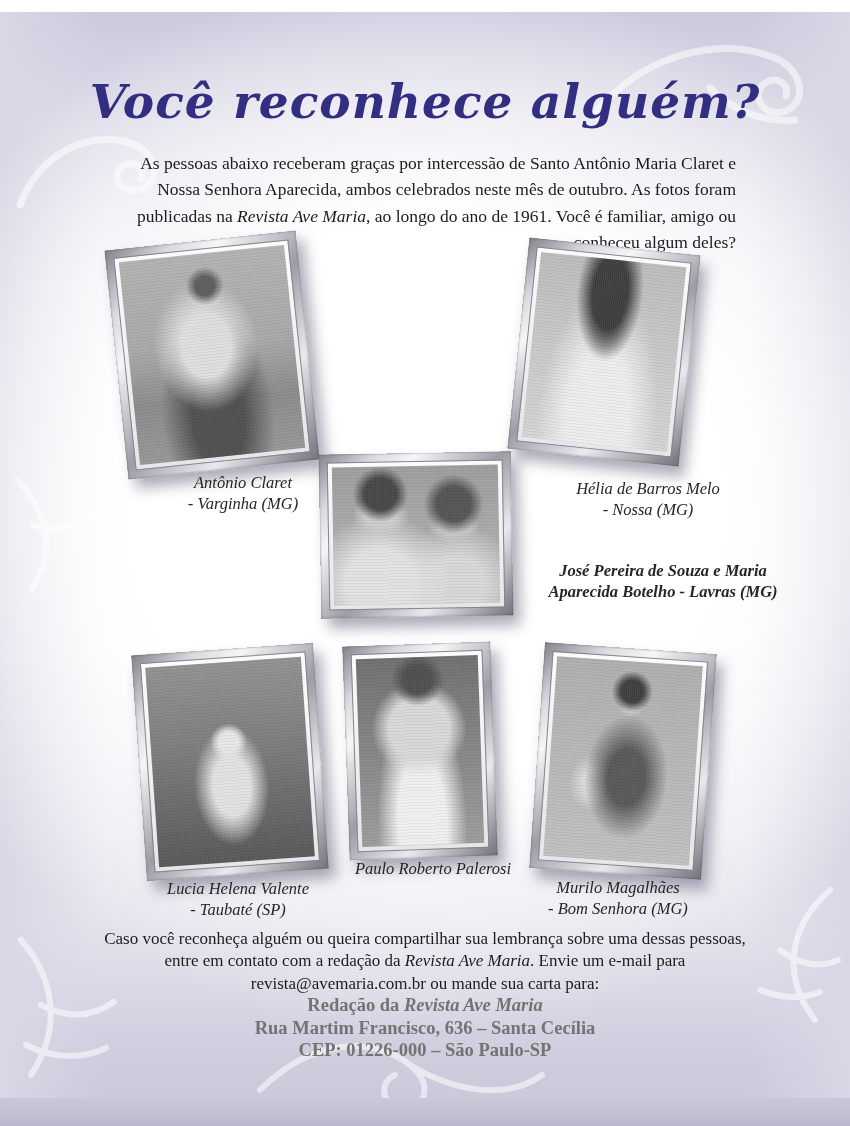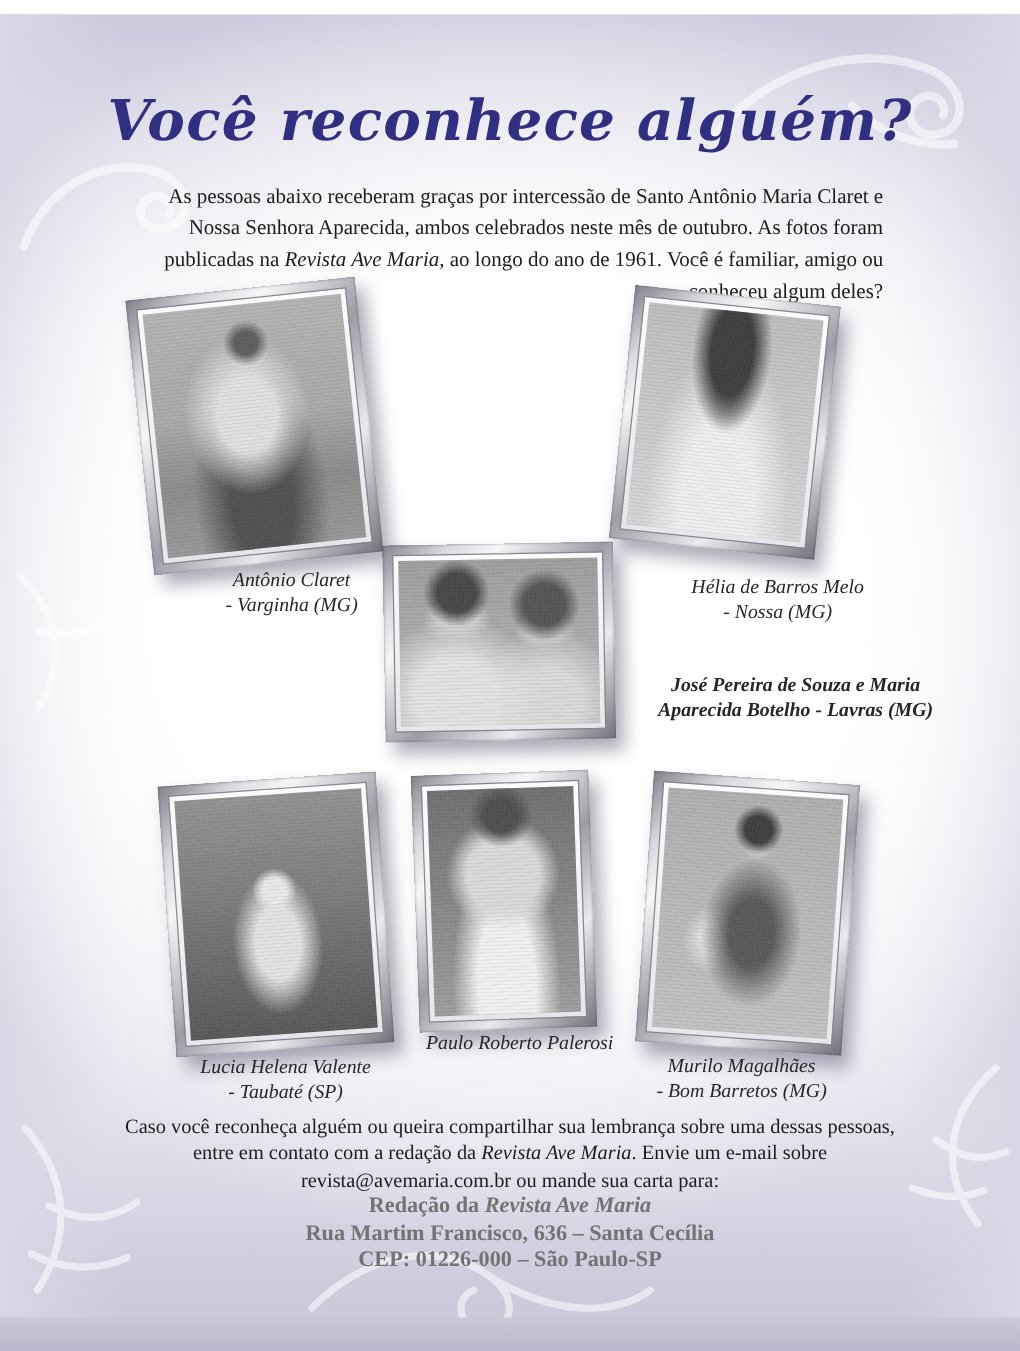--- a/index.html
+++ b/index.html
@@ -210,25 +210,25 @@
   </div>
   <div class="caption" id="cap-lucia">
     <div class="cap-line">Lucia Helena Valente</div>
     <div class="cap-line">- Taubaté (SP)</div>
   </div>
   <div class="caption" id="cap-paulo">
     <div class="cap-line">Paulo Roberto Palerosi</div>
   </div>
   <div class="caption" id="cap-murilo">
     <div class="cap-line">Murilo Magalhães</div>
-    <div class="cap-line">- Bom Barretos (MG)</div>
+    <div class="cap-line">- Bom Senhora (MG)</div>
   </div>
 
   <div class="outro">
-    <span>Caso você reconheça alguém ou queira compartilhar sua lembrança sobre uma dessas pessoas, entre em contato com a redação da </span><span class="it">Revista Ave Maria</span><span>. Envie um e-mail sobre </span><span>revista@avemaria.com.br</span><span> ou mande sua carta para:</span>
+    <span>Caso você reconheça alguém ou queira compartilhar sua lembrança sobre uma dessas pessoas, entre em contato com a redação da </span><span class="it">Revista Ave Maria</span><span>. Envie um e-mail para </span><span>revista@avemaria.com.br</span><span> ou mande sua carta para:</span>
   </div>
 
   <div class="address">
     <div>
       <span>Redação da </span><span class="it">Revista Ave Maria</span>
     </div>
     <div>Rua Martim Francisco, 636 – Santa Cecília</div>
     <div>CEP: 01226-000 – São Paulo-SP</div>
   </div>
 

